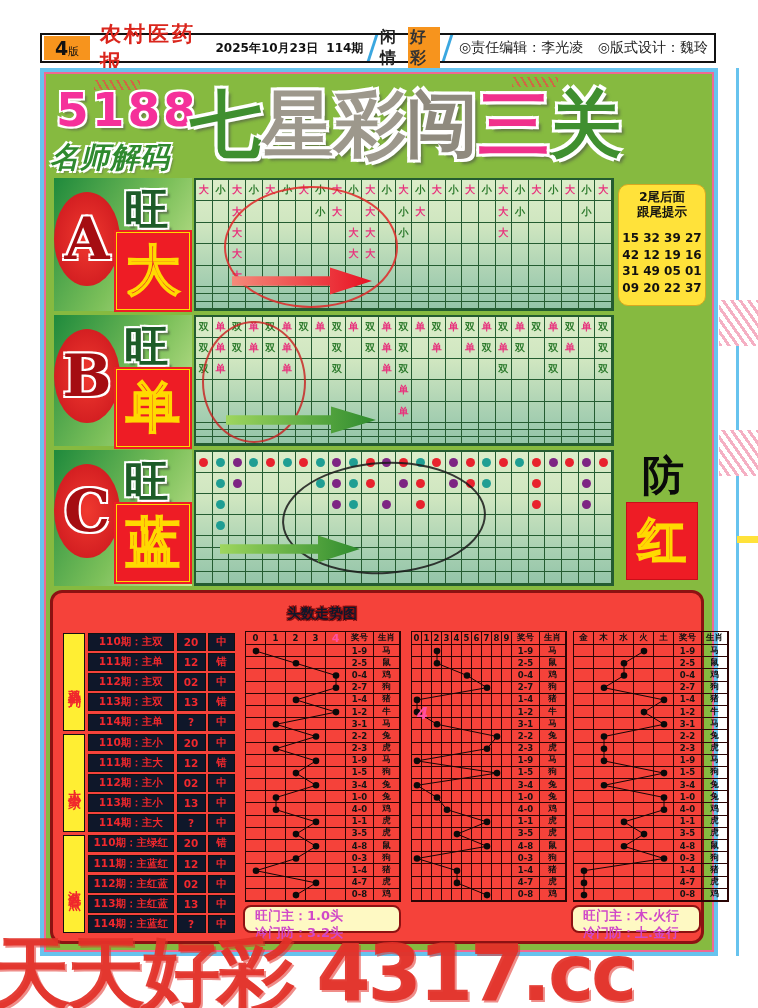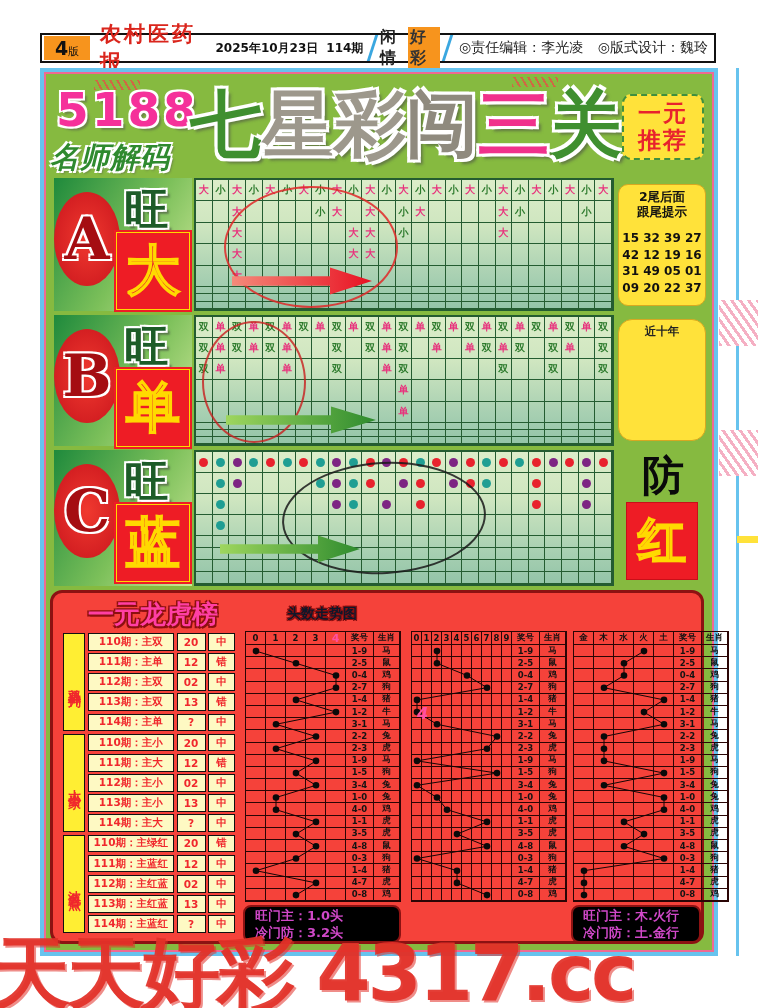--- a/index.html
+++ b/index.html
@@ -88,31 +88,31 @@
     border-radius:12px;box-sizing:border-box;}
   .lh-title{position:absolute;left:12px;top:4px;width:176px;text-align:center;font-size:26px;font-weight:bold;
     color:#ff3fa4;text-shadow:-1.5px -1.5px 0 #8c0f0f,1.5px -1.5px 0 #8c0f0f,-1.5px 1.5px 0 #8c0f0f,1.5px 1.5px 0 #8c0f0f;}
   .ch-title{position:absolute;top:12px;text-align:center;font-size:14px;font-weight:bold;color:#0f172a;
     text-shadow:-1.2px -1.2px 0 #8c0f0f,1.2px -1.2px 0 #8c0f0f,-1.2px 1.2px 0 #8c0f0f,1.2px 1.2px 0 #8c0f0f;white-space:nowrap;}
   .longhu{position:absolute;left:10px;top:40px;width:172px;height:300px;display:grid;
     grid-template-columns:22px 1fr 29px 27px;gap:2.5px;}
   .lh-label{grid-row:span 5;background:#ffee33;border:1px solid #111;display:flex;align-items:center;
     justify-content:center;writing-mode:vertical-rl;text-orientation:upright;font-size:13px;font-weight:bold;
     color:#f0282d;letter-spacing:2px;}
-  .lh-cell{background:#fef9c3;border:1px solid #111;display:flex;align-items:center;justify-content:center;
+  .lh-cell{background:#0f172a;border:1px solid #111;display:flex;align-items:center;justify-content:center;
     font-size:10.5px;font-weight:bold;color:#f0282d;white-space:nowrap;overflow:hidden;}
   .chart{position:absolute;top:38px;display:grid;box-sizing:content-box;border:1px solid #2a0505;}
   .ch-h,.ch-c,.ch-t{border-right:1px solid #2a0505;border-bottom:1px solid #2a0505;display:flex;
     align-items:center;justify-content:center;overflow:hidden;}
   .ch-h{font-size:8.5px;font-weight:bold;color:#111;}
   .ch-pink{color:#ff4fa0;font-size:11px;}
   .ch-t{font-size:8.5px;font-weight:bold;color:#131313;}
   .chart svg{position:absolute;left:0;pointer-events:none;}
   .annot4{position:absolute;left:5px;top:72px;color:#ff4fa0;font-size:16px;font-weight:bold;font-style:italic;}
-  .summary{position:absolute;top:312px;height:38px;background:#000000;border:2px solid #8c1212;border-radius:8px;
+  .summary{position:absolute;top:312px;height:28px;background:#fef9c3;border:2px solid #8c1212;border-radius:8px;
     box-sizing:border-box;display:flex;flex-direction:column;justify-content:space-between;padding-left:10px;}
   .summary div{font-size:13px;font-weight:bold;color:#d048c8;line-height:17px;white-space:nowrap;}
   
   .watermark{left:-8px;top:922px;width:800px;font-size:78px;font-weight:bold;color:rgba(226,48,40,.93);
     white-space:nowrap;letter-spacing:-3px;z-index:50;text-shadow:2px 2px 0 rgba(226,48,40,.55);}
 </style>
 </head>
 <body>
 
 <div class="abs header-bar">
@@ -142,24 +142,20 @@
   <div class="abs code5188">5188</div>
   <div class="abs jieMa">名师解码</div>
   <div class="abs masthead-title">
       <span class="tch t0">七</span>
       <span class="tch t1">星</span>
       <span class="tch t2">彩</span>
       <span class="tch t3">闯</span>
       <span class="tch t4">三</span>
       <span class="tch t5">关</span>
     </div>
-  <div class="abs recommend">
-    <div>一元</div>
-    <div>推荐</div>
-  </div>
 
   <div class="abs sec" style="top:106px;height:133px;">
     <div class="sec-left">
       <div class="letter-ell">
         <span>A</span>
         </div>
       <div class="wang">旺</div>
       <div class="pick-box">
         <span>大</span>
         </div>
@@ -589,25 +585,20 @@
         <div class="gc"></div>
         <div class="gc"></div>
         <div class="gc"></div>
         <div class="gc"></div>
         <div class="gc"></div>
         <div class="gc"></div>
         <div class="gc"></div>
       </div>
     <div class="ellipse-ann" style="left:158px;top:6px;width:100px;height:118px;border:2px solid rgba(200,30,30,.8);"></div>
     <div class="arrow" style="left:182px;top:88px;width:150px;height:34px;background:linear-gradient(90deg,#9ed65e,#2e8b2e);"></div>
-    <div class="sec-right">
-      <div class="decade-box">
-        <div>近十年</div>
-      </div>
-    </div>
   </div>
 
   <div class="abs sec" style="top:378px;height:136px;">
     <div class="sec-left">
       <div class="letter-ell">
         <span>C</span>
         </div>
       <div class="wang">旺</div>
       <div class="pick-box">
         <span>蓝</span>
@@ -911,21 +902,20 @@
     <div class="arrow" style="left:176px;top:82px;width:140px;height:34px;background:linear-gradient(90deg,#9ed65e,#2e8b2e);"></div>
     <div class="sec-right">
       <div class="fang">防</div>
       <div class="hong-box">
         <span>红</span>
         </div>
     </div>
   </div>
 
   <div class="abs bottom-panel">
-    <div class="lh-title">一元龙虎榜</div>
     <div class="ch-title" style="left:196px;width:146px;">头数走势图</div>
 
     <div class="longhu">
         <div class="lh-label">单双神判</div>
         <div class="lh-cell lh-c0">110期：主双</div>
         <div class="lh-cell lh-c1">20</div>
         <div class="lh-cell lh-c2">中</div>
         <div class="lh-cell lh-c0">111期：主单</div>
         <div class="lh-cell lh-c1">12</div>
         <div class="lh-cell lh-c2">错</div>

